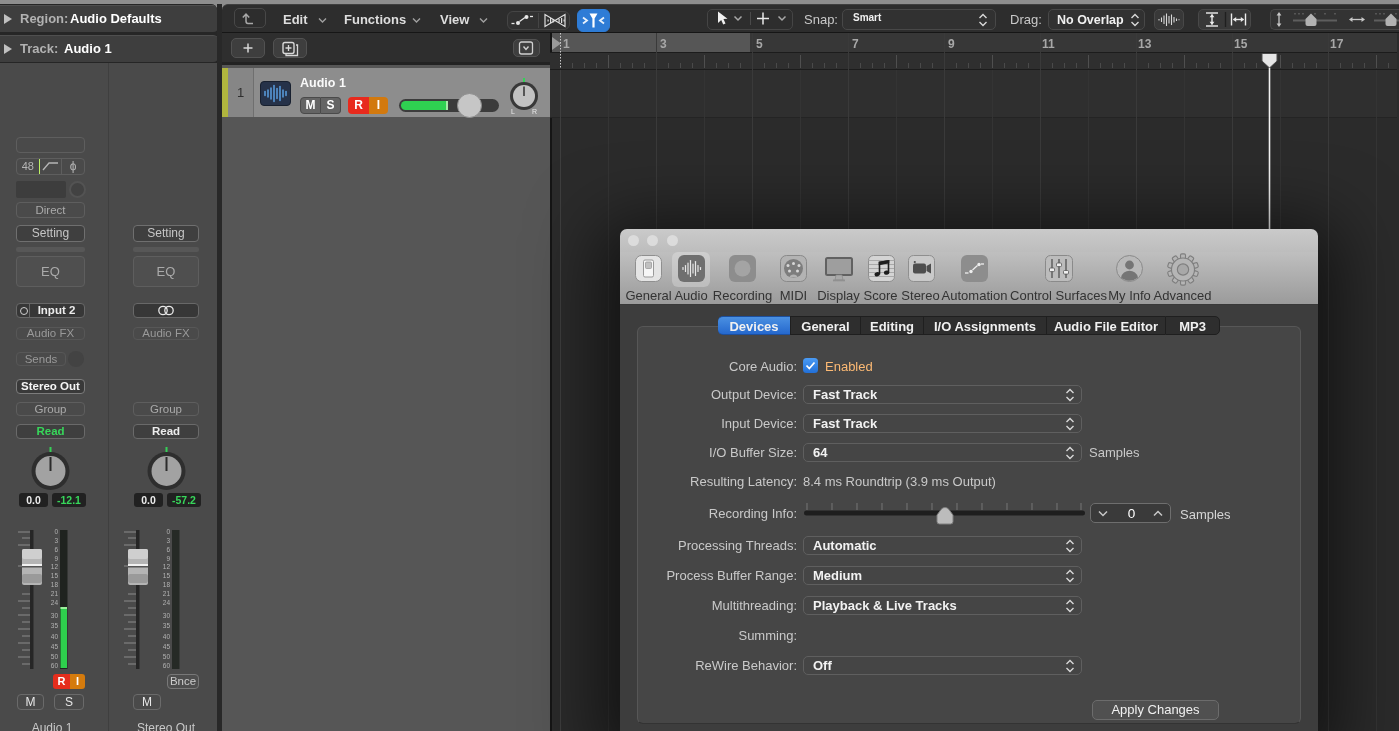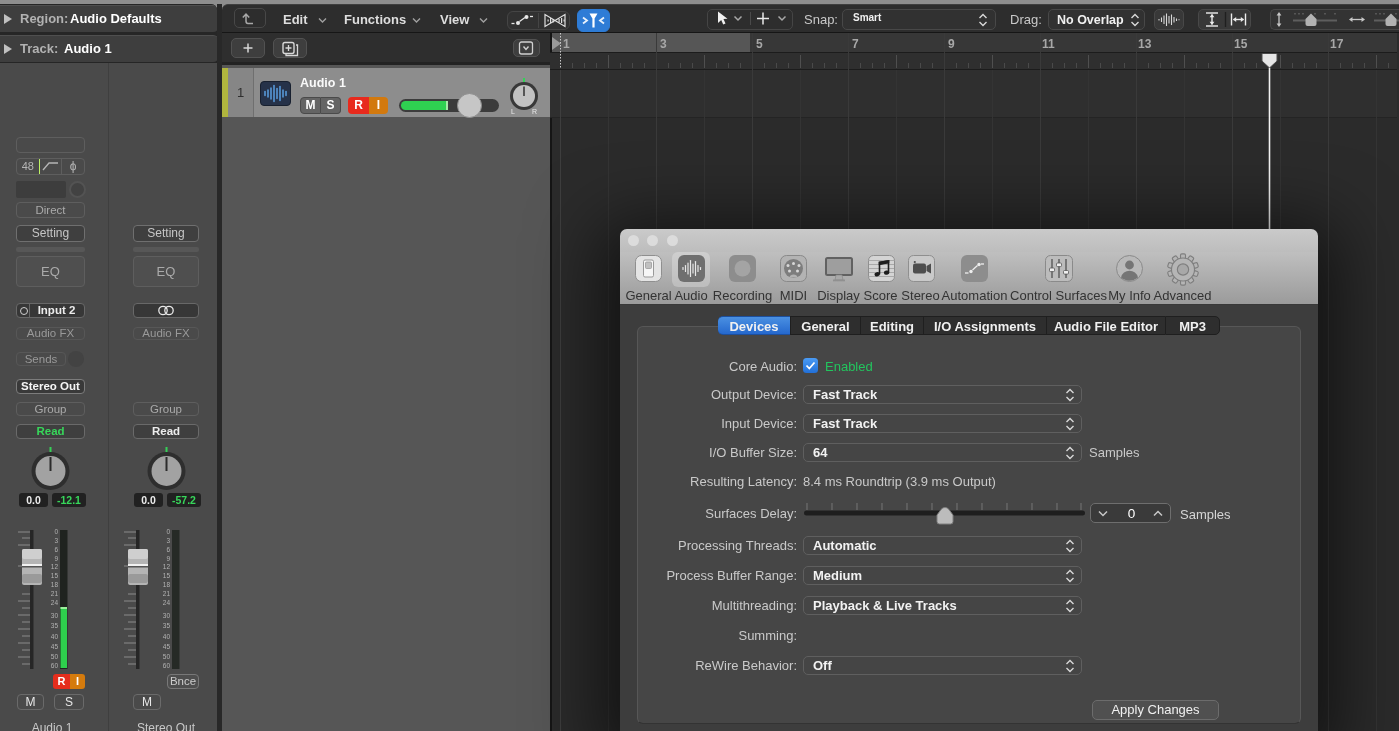--- a/index.html
+++ b/index.html
@@ -691,37 +691,37 @@
       <div class="seg" style="left:240px; width:63px; border-left:1px solid #1f1f1f;">Editing</div>
       <div class="seg" style="left:303px; width:123px; border-left:1px solid #1f1f1f;">I/O Assignments</div>
       <div class="seg" style="left:426px; width:119px; border-left:1px solid #1f1f1f;">Audio File Editor</div>
       <div class="seg" style="left:545px; width:55px; border-radius:0 5px 5px 0; border-left:1px solid #1f1f1f; border-right:1px solid #1f1f1f;">MP3</div>
       <div class="flabel" style="top:53px;">Core Audio:</div>
       <div class="abs" style="left:183px; top:52px; width:15px; height:15px; background:linear-gradient(#4a9bf5,#2270d8); border-radius:3.5px;">
         <svg width="15" height="15" viewBox="0 0 15 15">
             <path d="M3.5 7.5 L6.3 10.5 L11.5 4.5" stroke="#fff" stroke-width="1.8" fill="none"></path>
           </svg>
       </div>
-      <div class="fvalue" style="left:205px; top:53px; color:#22c55e;">Enabled</div>
+      <div class="fvalue" style="left:205px; top:53px; color:#fdba74;">Enabled</div>
       <div class="flabel" style="top:81px;">Output Device:</div>
       <div class="select" style="top:79px;">Fast Track<span class="chev"><svg width="10" height="16" viewBox="0 0 10 16">
               <path d="M1.5 6 L5 2.5 L8.5 6 M1.5 10 L5 13.5 L8.5 10" stroke="#d8d8d8" stroke-width="1.4" fill="none"></path>
             </svg></span></div>
       <div class="flabel" style="top:110px;">Input Device:</div>
       <div class="select" style="top:108px;">Fast Track<span class="chev"><svg width="10" height="16" viewBox="0 0 10 16">
               <path d="M1.5 6 L5 2.5 L8.5 6 M1.5 10 L5 13.5 L8.5 10" stroke="#d8d8d8" stroke-width="1.4" fill="none"></path>
             </svg></span></div>
       <div class="flabel" style="top:139px;">I/O Buffer Size:</div>
       <div class="select" style="top:137px;">64<span class="chev"><svg width="10" height="16" viewBox="0 0 10 16">
               <path d="M1.5 6 L5 2.5 L8.5 6 M1.5 10 L5 13.5 L8.5 10" stroke="#d8d8d8" stroke-width="1.4" fill="none"></path>
             </svg></span></div>
       <div class="fvalue" style="left:469px; top:139px;">Samples</div>
       <div class="flabel" style="top:168px;">Resulting Latency:</div>
       <div class="fvalue" style="left:183px; top:168px;">8.4 ms Roundtrip (3.9 ms Output)</div>
-      <div class="flabel" style="top:200px;">Surfaces Delay:</div>
+      <div class="flabel" style="top:200px;">Recording Info:</div>
       <svg class="abs" style="left:183px; top:192px;" width="283" height="30" viewBox="0 0 283 30">
         <g stroke="#6e6e6e" stroke-width="1.2">
           <line x1="4" y1="5" x2="4" y2="12"></line>
             <line x1="29" y1="5" x2="29" y2="12"></line>
           <line x1="54" y1="5" x2="54" y2="12"></line>
             <line x1="79" y1="5" x2="79" y2="12"></line>
           <line x1="104" y1="5" x2="104" y2="12"></line>
             <line x1="129" y1="5" x2="129" y2="12"></line>
           <line x1="154" y1="5" x2="154" y2="12"></line>
             <line x1="179" y1="5" x2="179" y2="12"></line>

